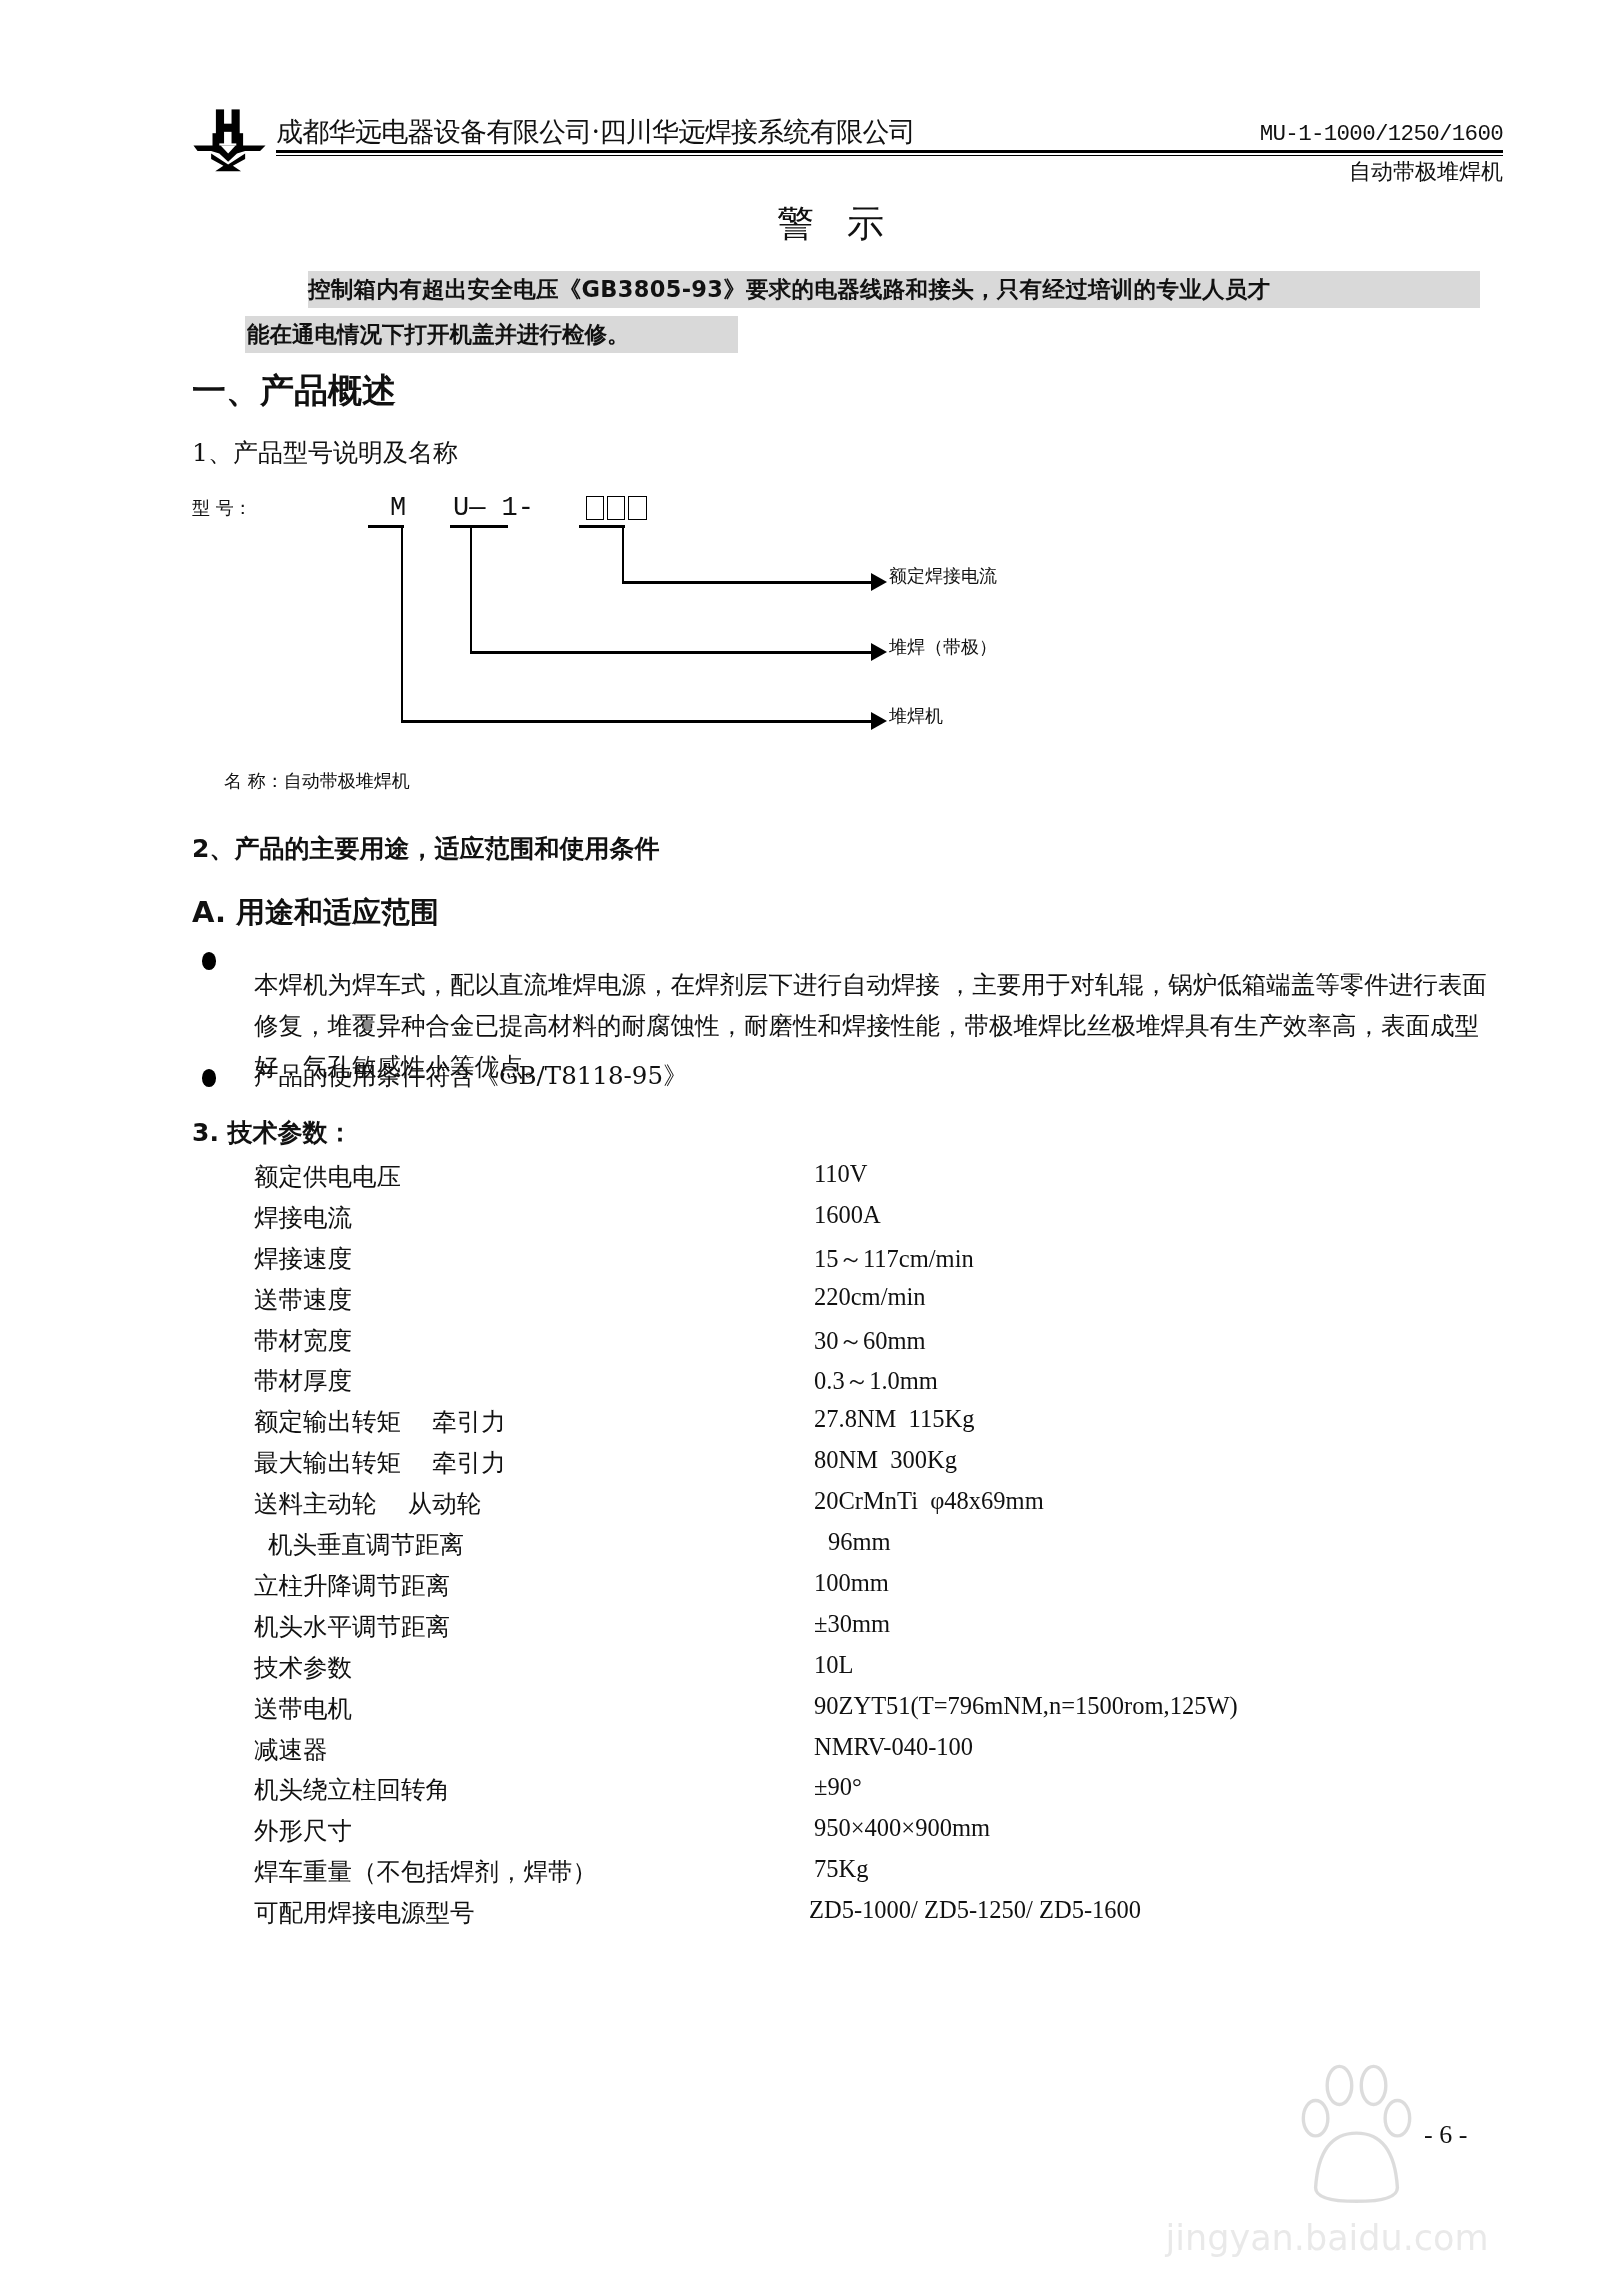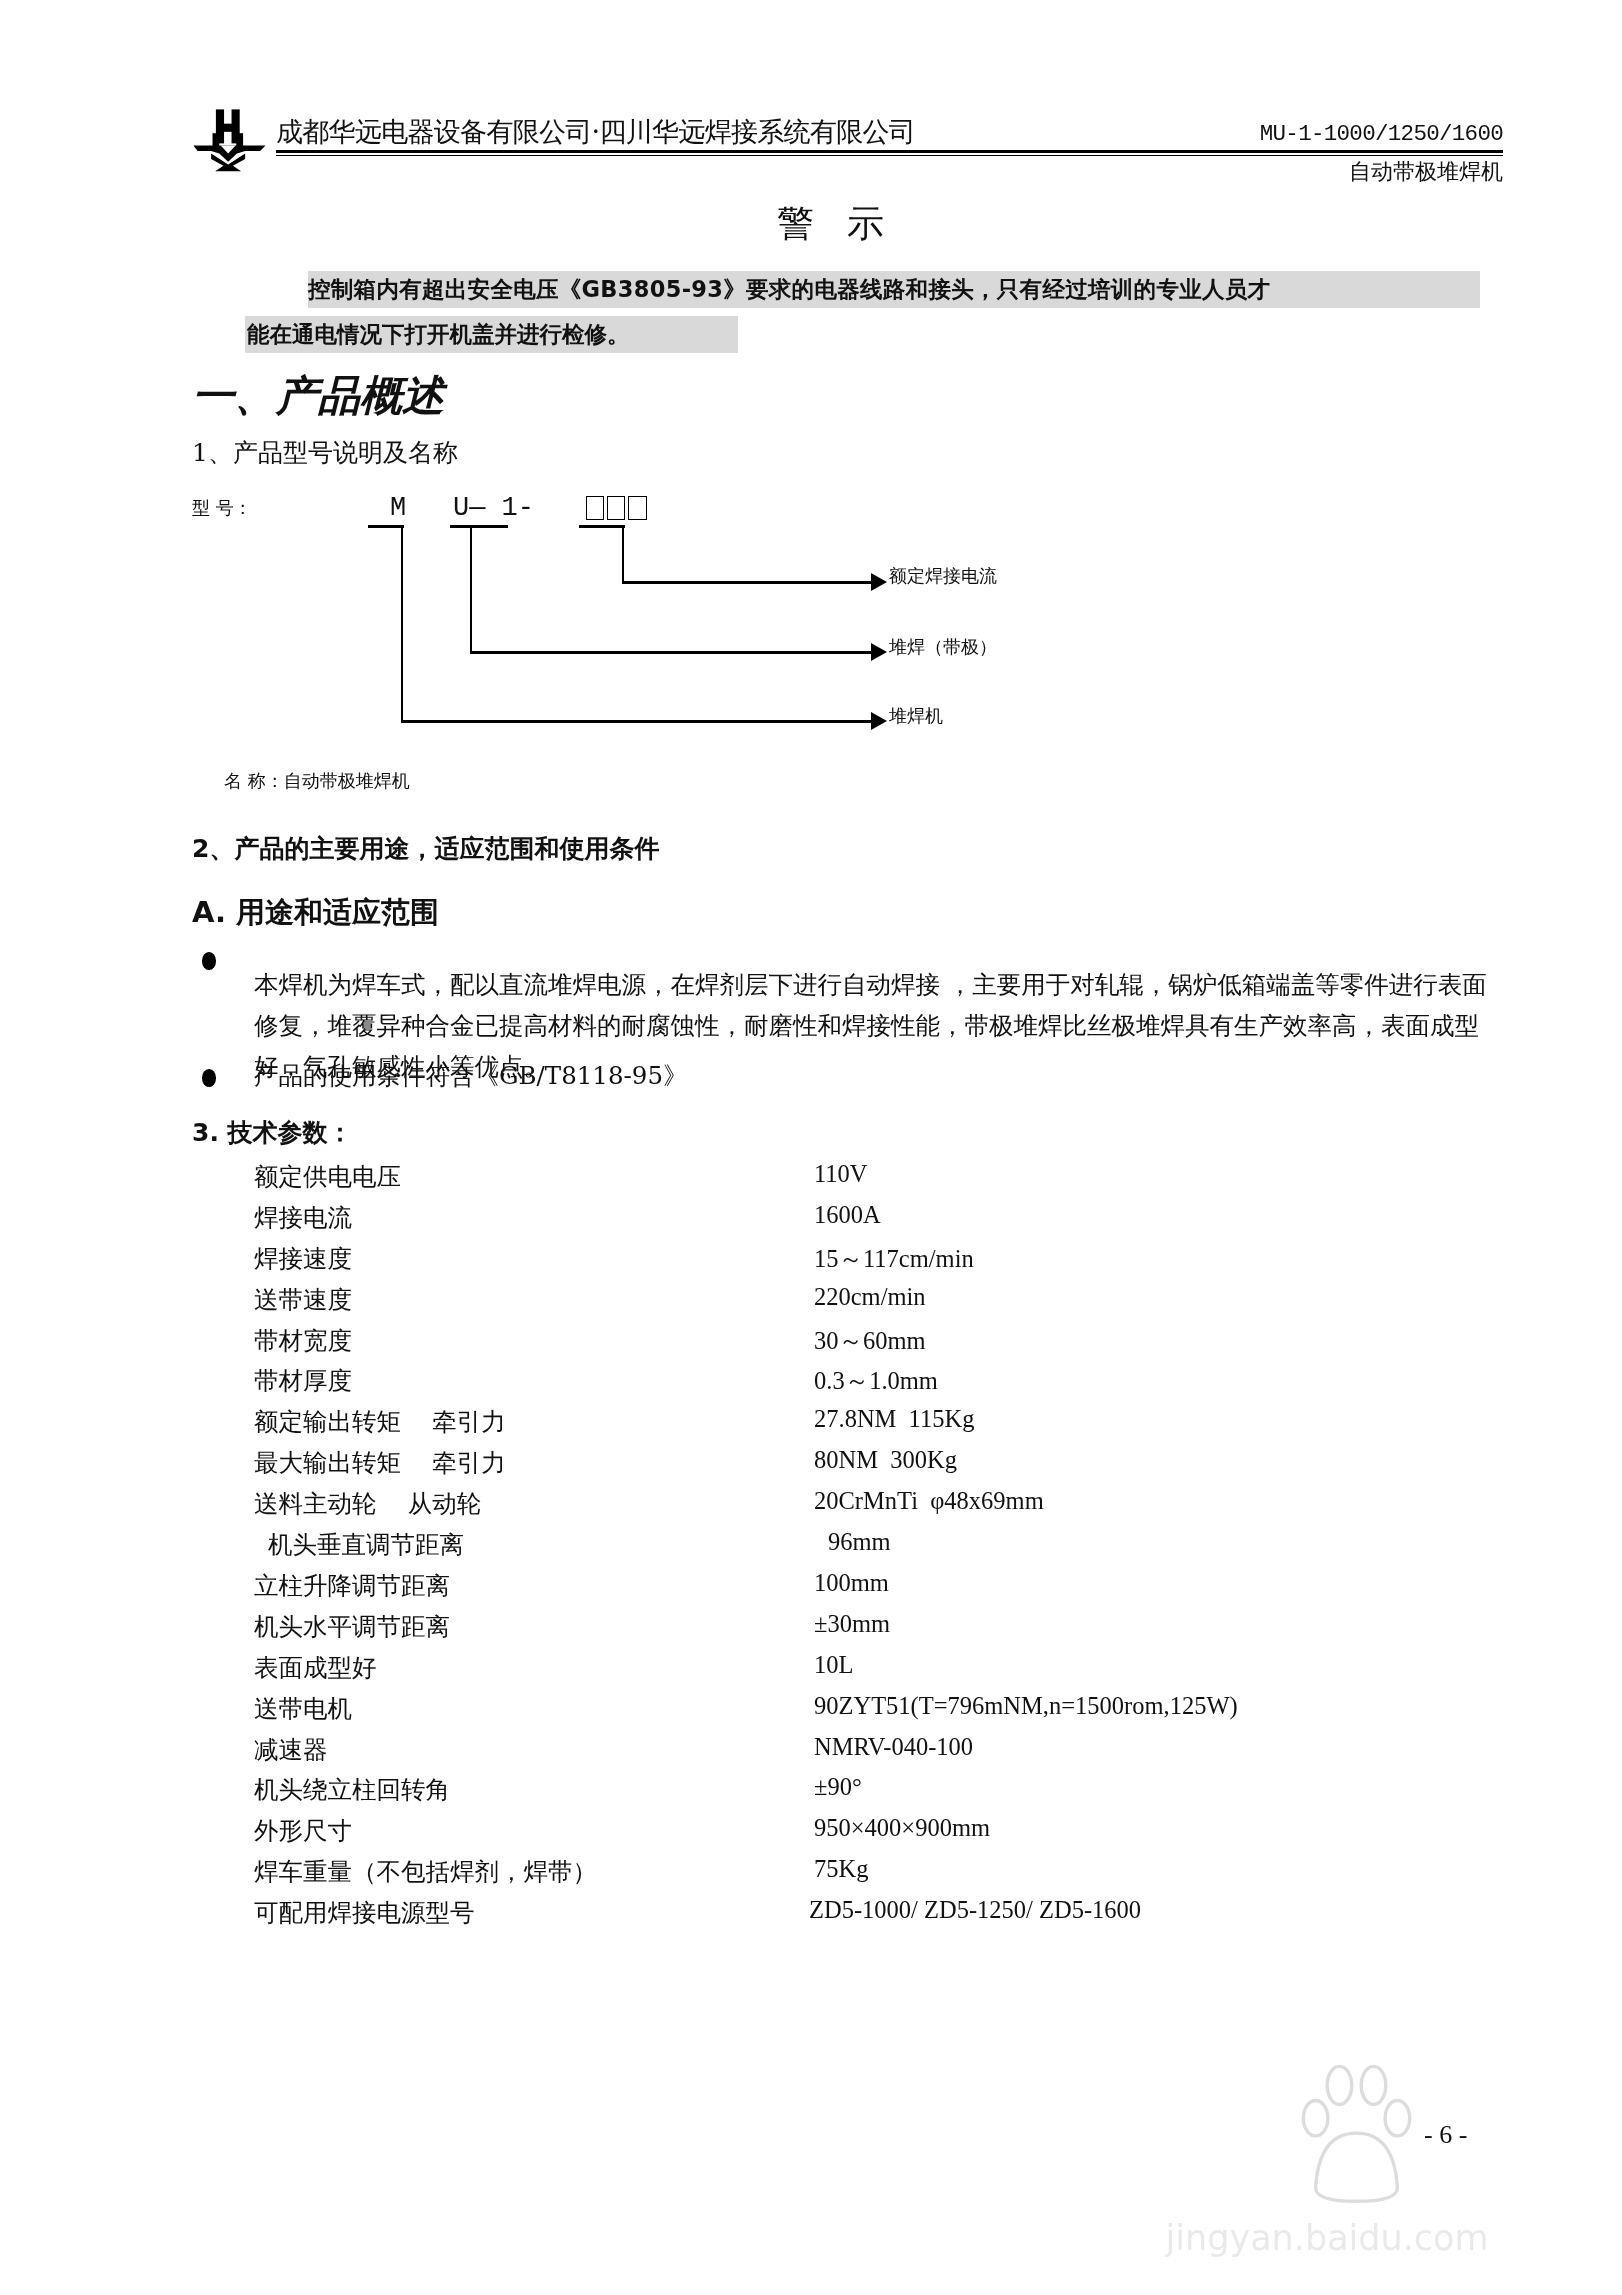--- a/index.html
+++ b/index.html
@@ -15,21 +15,21 @@
   .hdr-line2 { left: 276px; top: 155px; width: 1227px; height: 1.4px; background: #000; }
   .model-code { right: 120px; top: 121px; font-family: "Liberation Mono", "DejaVu Sans Mono", monospace; font-size: 22.5px; letter-spacing: -0.7px; }
   .doc-subtitle { right: 120px; top: 157px; font-size: 22px; }
   
   .warn-title { left: 777px; top: 199px; font-family: "DejaVu Sans", sans-serif; font-size: 37px; letter-spacing: 33px; }
   .warn-box1 { left: 308px; top: 271px; width: 1172px; height: 37px; background: #d9d9d9; }
   .warn-box2 { left: 245px; top: 316px; width: 493px; height: 37px; background: #d9d9d9; }
   .warn-text1 { left: 308px; top: 274px; font-family: "DejaVu Sans", sans-serif; font-weight: bold; font-size: 22.5px; white-space: nowrap; letter-spacing: 0.3px; }
   .warn-text2 { left: 247px; top: 319px; font-family: "DejaVu Sans", sans-serif; font-weight: bold; font-size: 22.5px; white-space: nowrap; }
   
-  .h1 { left: 192px; top: 368px; font-family: "DejaVu Sans", sans-serif; font-weight: bold; font-size: 42px; font-style: italic; }
+  .h1 { left: 192px; top: 368px; font-family: "DejaVu Sans", sans-serif; font-weight: bold; font-size: 34px; }
   .h2 { left: 192px; top: 436px; font-size: 25px; }
   .h2b { left: 192px; top: 832px; font-family: "DejaVu Sans", sans-serif; font-weight: bold; font-size: 25px; }
   .h3 { left: 192px; top: 893px; font-family: "DejaVu Sans", sans-serif; font-weight: bold; font-size: 29px; }
   .h3b { left: 192px; top: 1116px; font-family: "DejaVu Sans", sans-serif; font-weight: bold; font-size: 25px; }
   .txt { font-size: 18px; white-space: nowrap; }
   
   .seg { position: absolute; background: #000; }
   .arrowhead { position: absolute; width: 0; height: 0; border-top: 9.5px solid transparent; border-bottom: 9.5px solid transparent; border-left: 16.4px solid #000; }
   .code-part { position: absolute; font-family: "Liberation Mono", "DejaVu Sans Mono", monospace; font-size: 27px; }
   .box-char { display: inline-block; width: 16.4px; height: 22px; border: 1.4px solid #000; margin-right: 2.7px; vertical-align: middle; }
@@ -162,21 +162,21 @@
     </div>
   <div class="spec-row" style="top:1569px;">
       <span class="spec-label">立柱升降调节距离</span>
       <span class="spec-value">100mm</span>
     </div>
   <div class="spec-row" style="top:1610px;">
       <span class="spec-label">机头水平调节距离</span>
       <span class="spec-value">±30mm</span>
     </div>
   <div class="spec-row" style="top:1651px;">
-      <span class="spec-label">表面成型好</span>
+      <span class="spec-label">技术参数</span>
       <span class="spec-value">10L</span>
     </div>
   <div class="spec-row" style="top:1692px;">
       <span class="spec-label">送带电机</span>
       <span class="spec-value">90ZYT51(T=796mNM,n=1500rom,125W)</span>
     </div>
   <div class="spec-row" style="top:1733px;">
       <span class="spec-label">减速器</span>
       <span class="spec-value">NMRV-040-100</span>
     </div>

